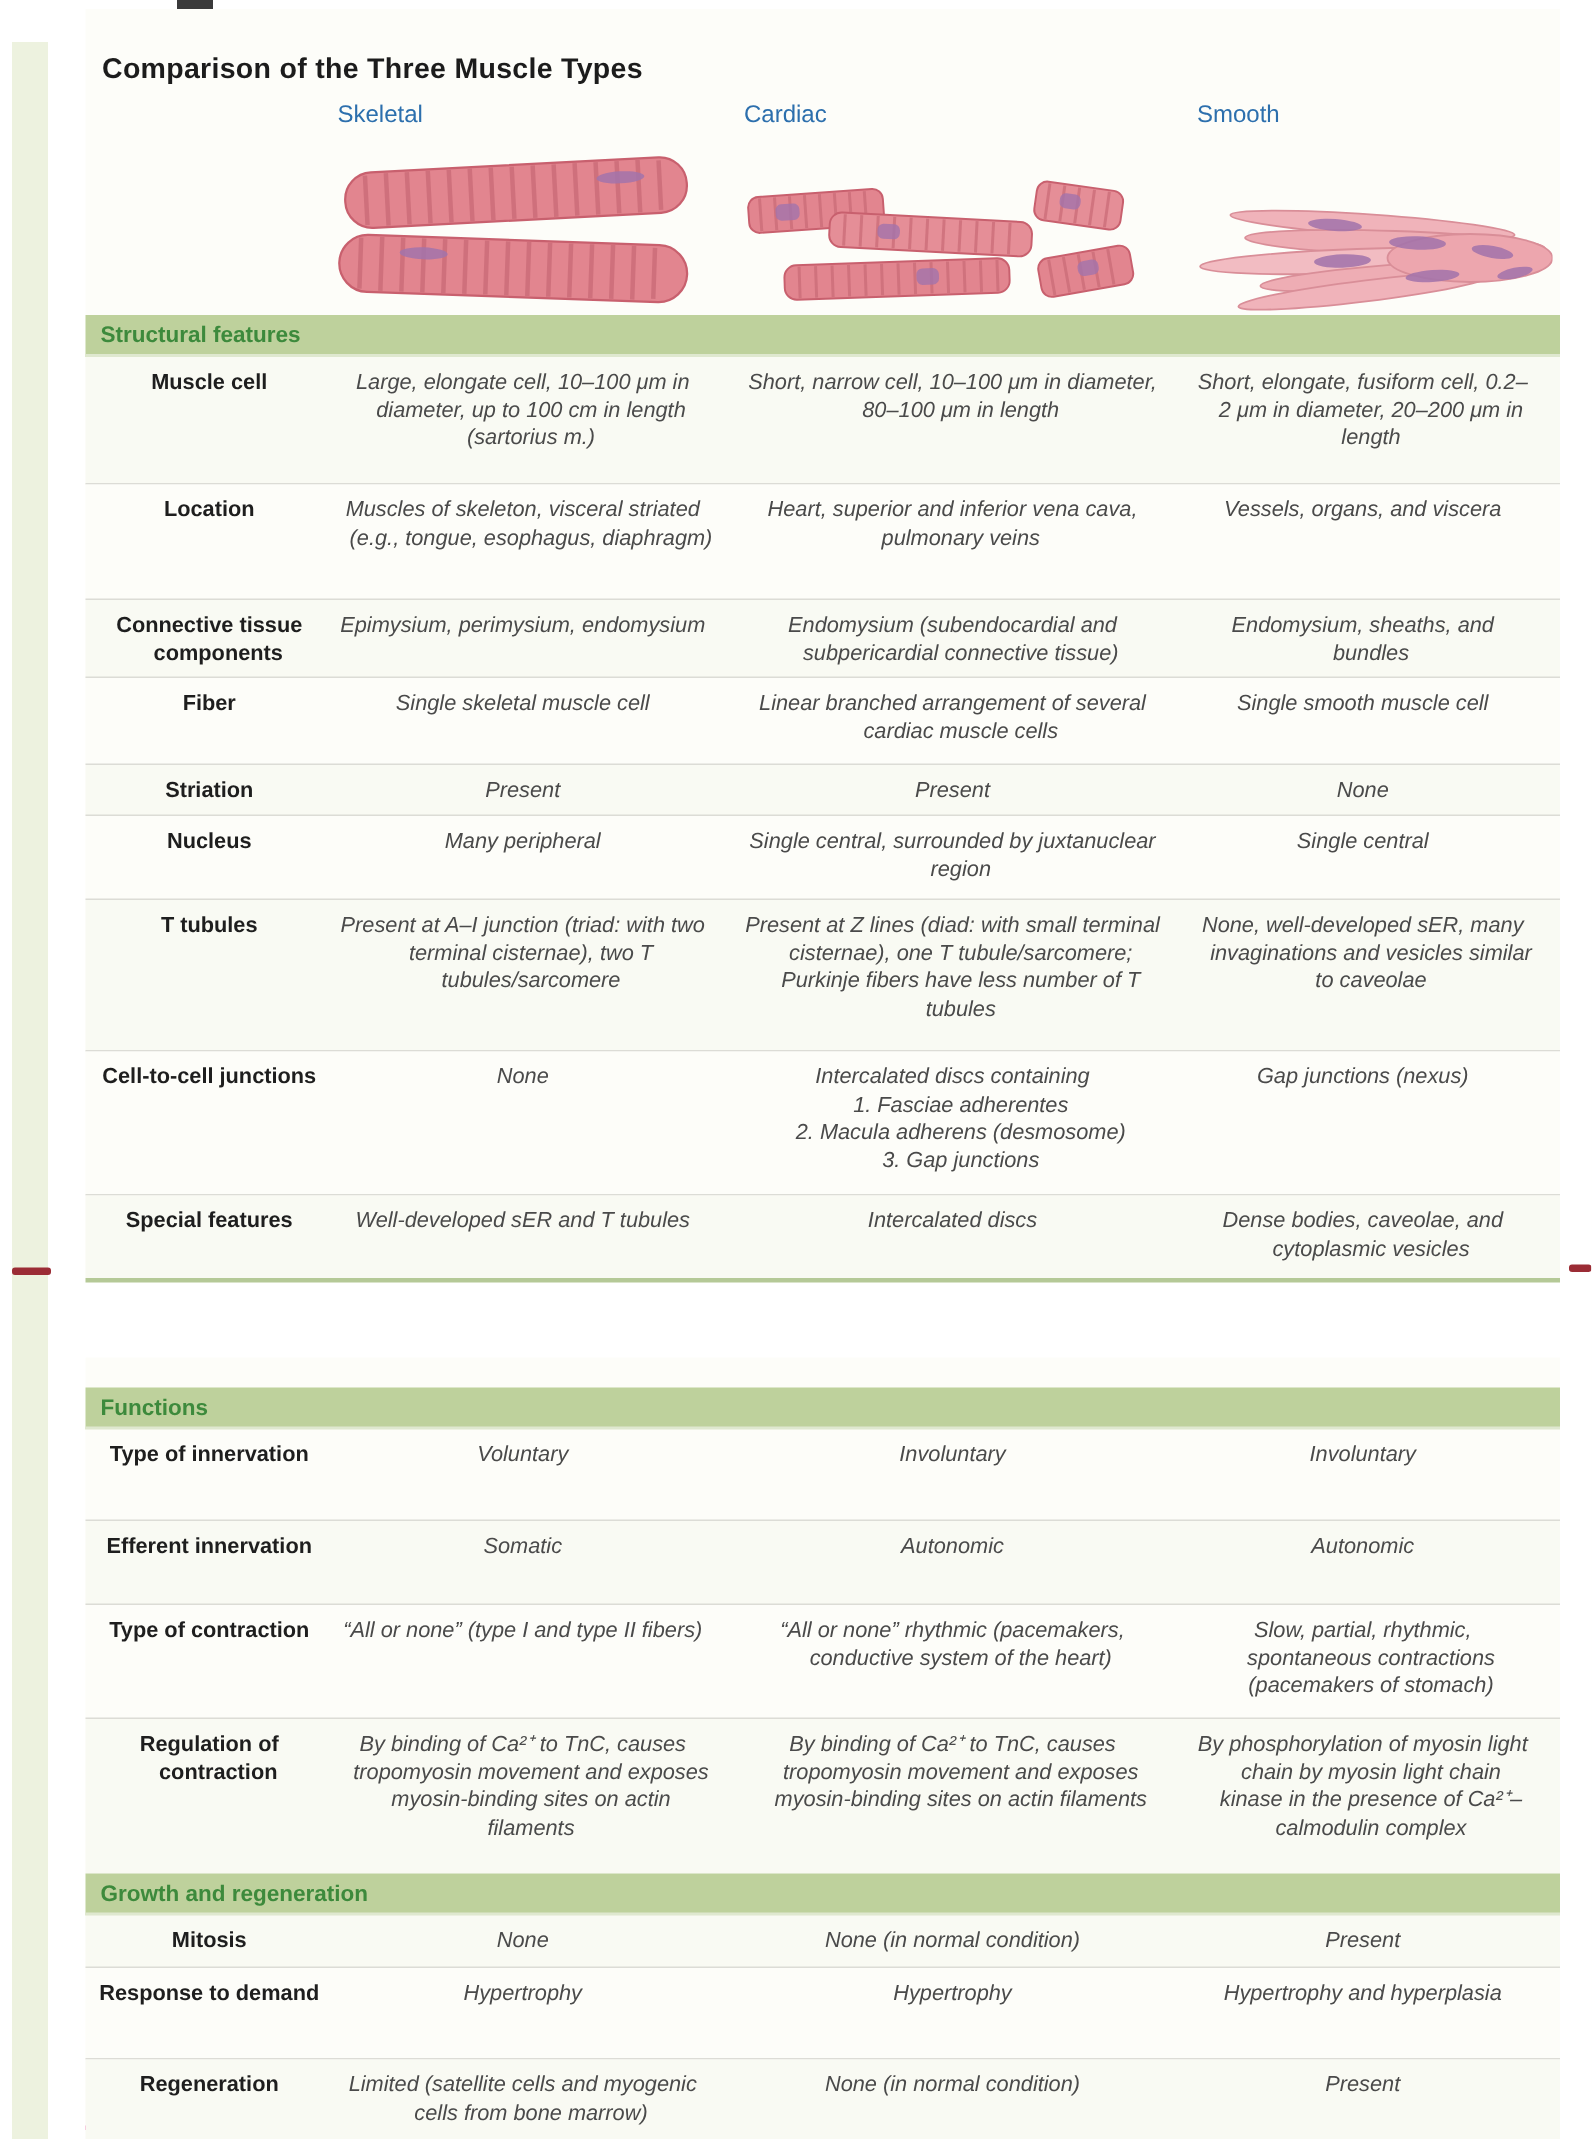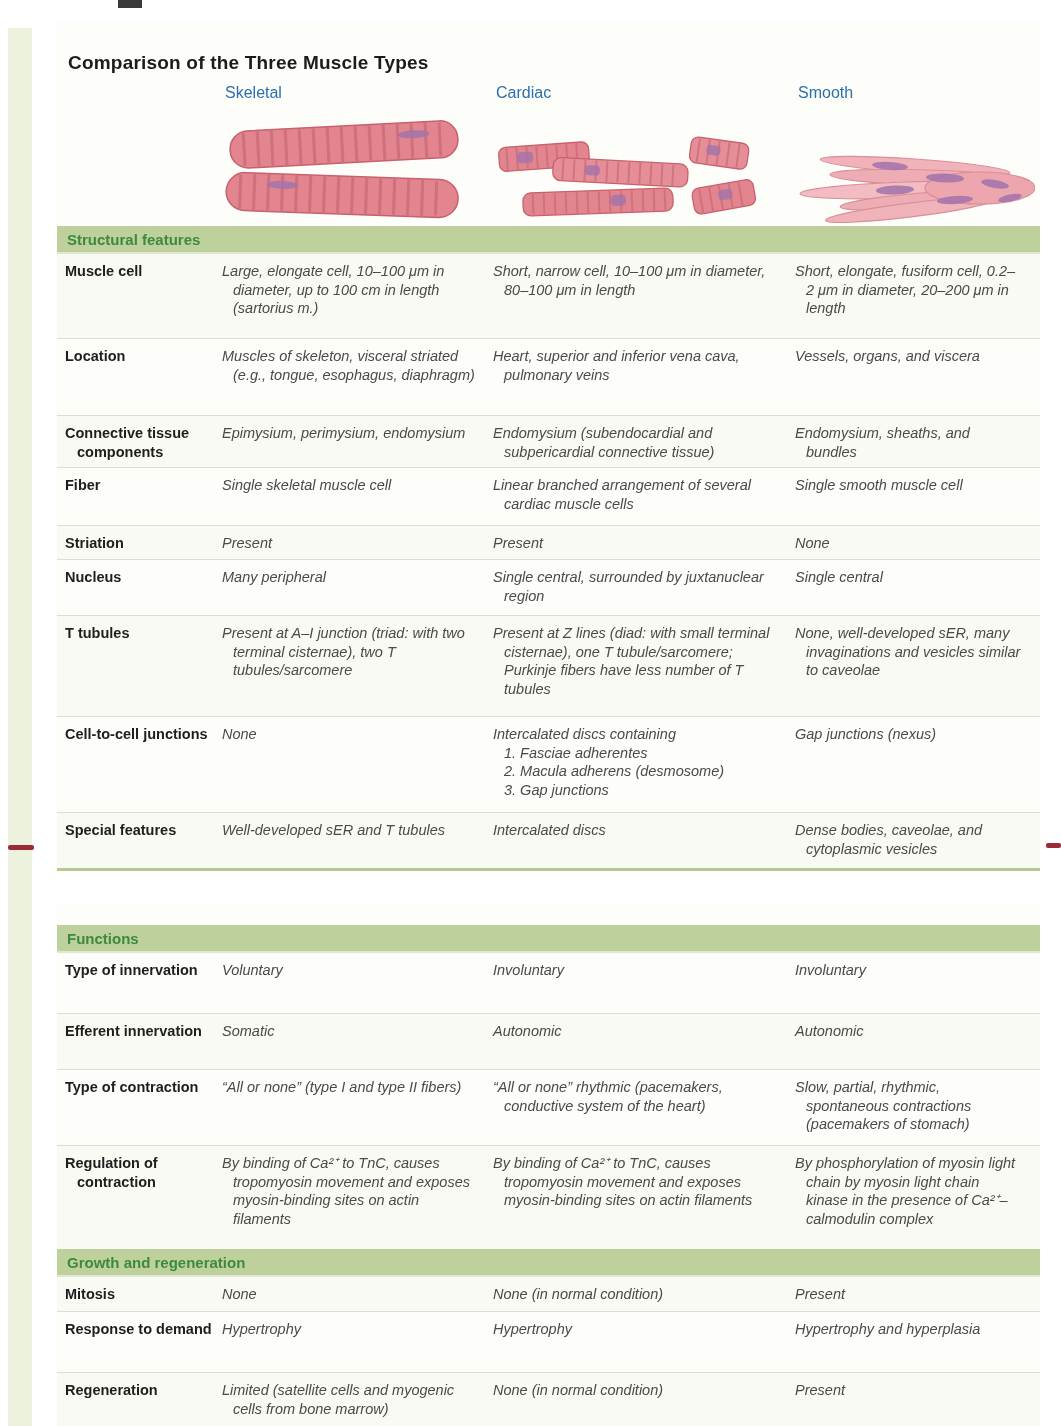--- a/index.html
+++ b/index.html
@@ -7,39 +7,39 @@
     position:relative;width:1061px;height:1426px;background:#ffffff;overflow:hidden;
     font-family:"Liberation Sans", sans-serif;color:#222;
   }
   .left-strip{position:absolute;left:8px;top:28px;width:24px;height:1398px;background:#edf2df;}
   .top-mark{position:absolute;left:118px;top:0;width:24px;height:8px;background:#3a3a3a;}
   .red-mark{position:absolute;height:5px;background:#9b2c35;border-radius:2px;}
   .red-mark.left{left:8px;top:845px;width:26px;}
   .red-mark.right{left:1046px;top:843px;width:15px;}
 
   .table-block{position:absolute;left:57px;width:983px;background:#fdfdf9;}
-  #block1{top:22px;height:846px;border-bottom:3px solid #b5c997;}
+  #block1{top:6px;height:846px;border-bottom:3px solid #b5c997;}
   #block2{top:905px;height:515px;border-bottom:3px solid #ec4899;padding-top:20px;box-sizing:border-box;}
 
   .doc-title{font-size:19px;font-weight:bold;color:#1c1c1c;padding:30px 0 4px 11px;letter-spacing:.2px;}
 
   .grid{display:grid;grid-template-columns:165px 271px 302px 245px;}
 
   .col-headers{margin-top:2px;}
   .col-header{font-size:16px;font-weight:normal;color:#2c6fad;padding:4px 0 2px 3px;}
 
   .images-row{height:122px;align-items:end;}
   .img-cell{display:flex;align-items:flex-end;justify-content:flex-start;height:100%;}
   .img-cell svg{display:block;}
 
   .band{
     background:#bed19c;color:#3d8a3c;font-weight:bold;font-size:15px;
     padding:5px 0 4px 10px;border-bottom:2px solid #dfe8cf;
   }
-  .row{border-bottom:1px solid #dcdcd6;background:#fdfdf9;}
+  .row{border-bottom:1px solid #dcdcd6;background:#fdfdf9;text-align:center;}
   .row:nth-child(odd){background:#f9faf3;}
   .cell{font-size:14.5px;line-height:1.28;box-sizing:border-box;}
   .cell.label{
     font-weight:bold;color:#1e1e1e;padding:8px 8px 6px 20px;text-indent:-12px;
   }
   .cell.val{
     color:#4a4a4a;padding:8px 18px 6px 11px;text-indent:-11px;white-space:pre-line;font-style:italic;
   }
 </style>
 </head>

